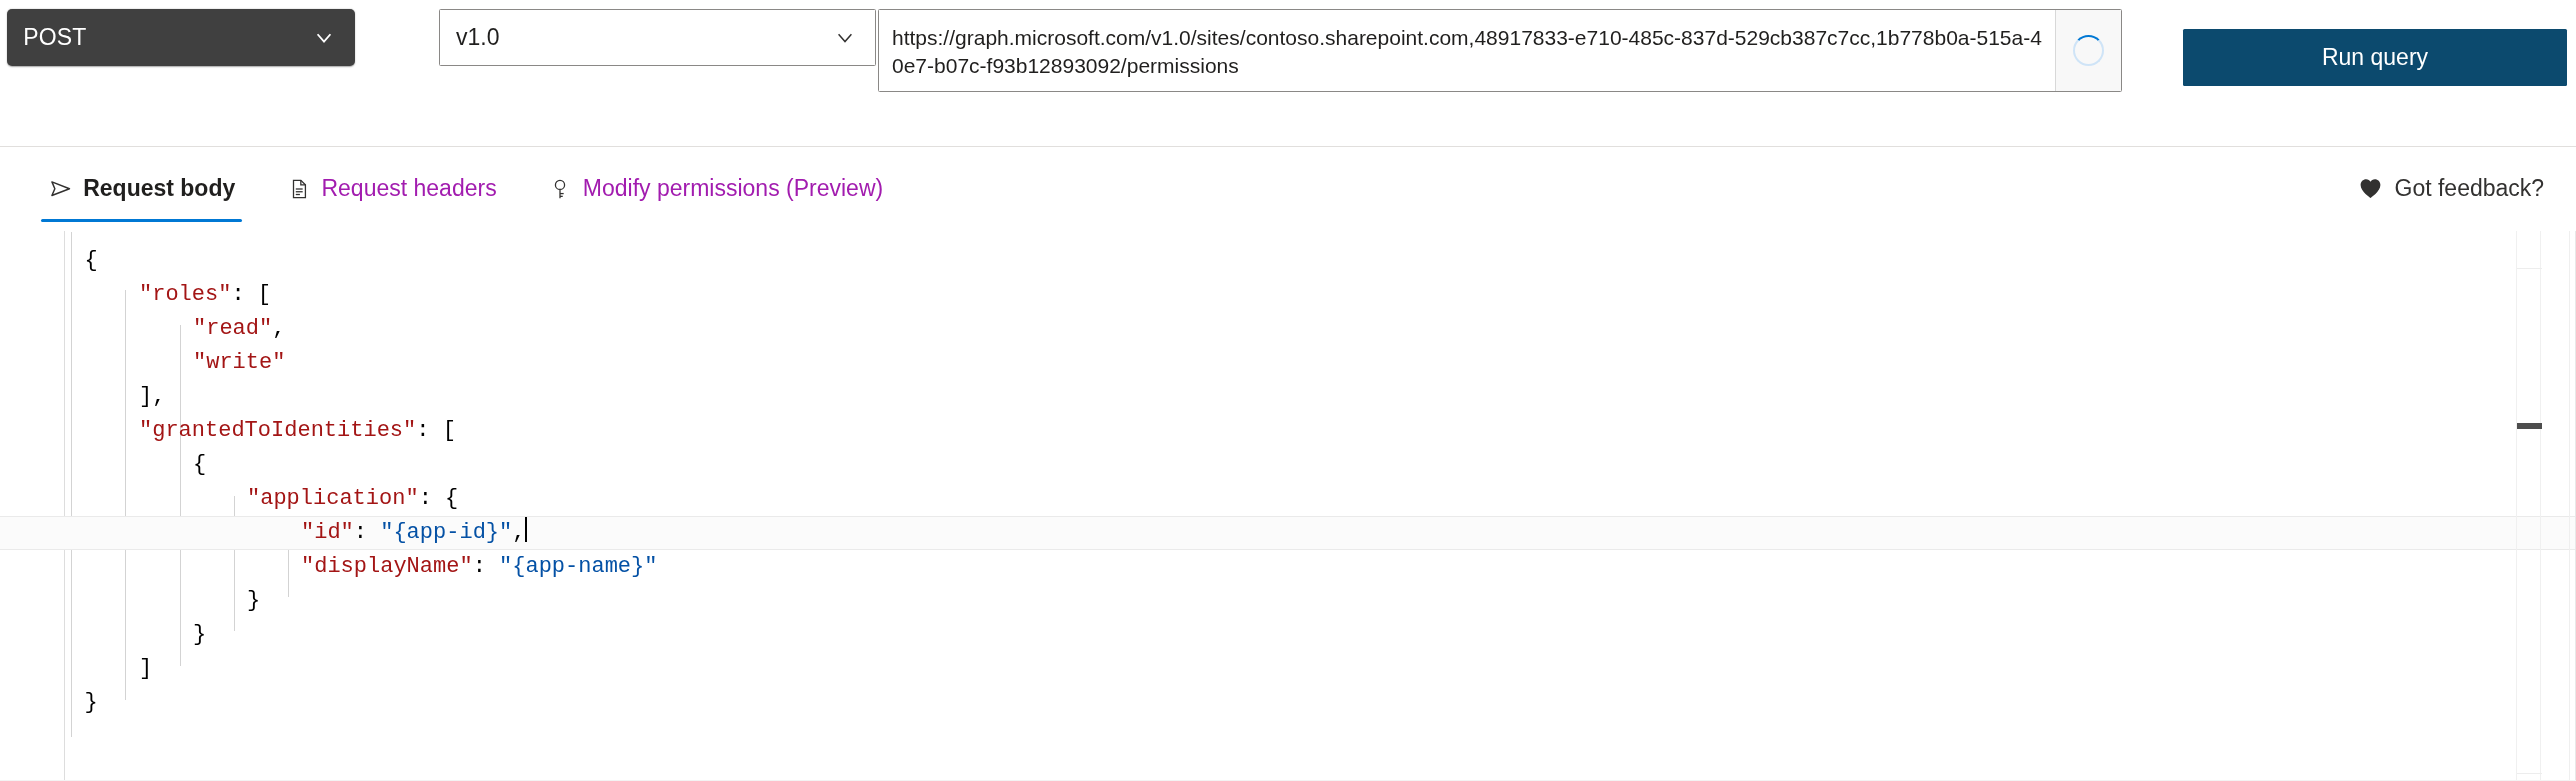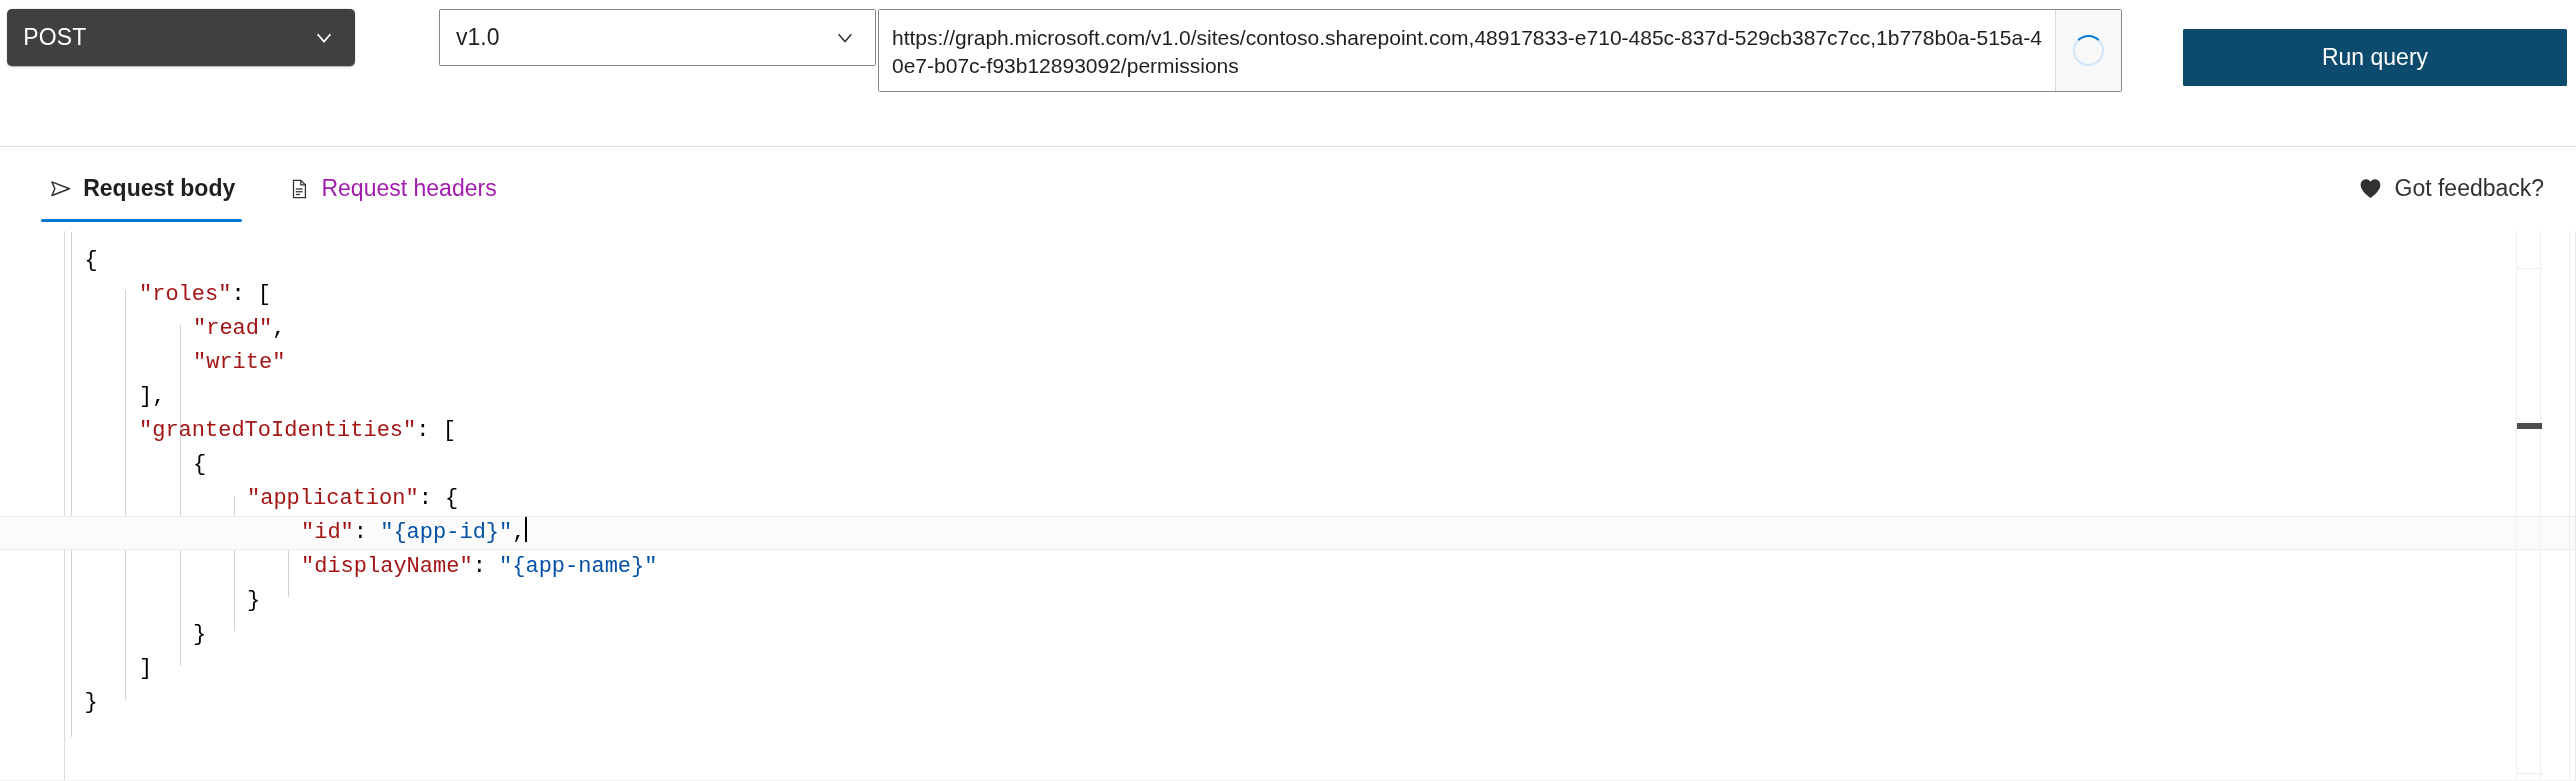--- a/index.html
+++ b/index.html
@@ -390,20 +390,32 @@
           <polyline points="14,2.5 14,7.5 19,7.5"></polyline>
           <line x1="8.5" y1="12" x2="16" y2="12"></line>
           <line x1="8.5" y1="15" x2="16" y2="15"></line>
           <line x1="8.5" y1="18" x2="13" y2="18"></line>
         </svg>
       </span>
       <span class="tab-label">Request headers</span>
 
     </div>
 
+    <div class="tab">
+      <span class="tab-icon">
+        <svg viewBox="0 0 24 24" width="22" height="22" fill="none" stroke="#323130" stroke-width="1.4">
+          <circle cx="12" cy="7.5" r="5"></circle>
+          <line x1="12" y1="12.5" x2="12" y2="22"></line>
+          <line x1="12" y1="17" x2="16" y2="17"></line>
+          <line x1="12" y1="20" x2="15" y2="20"></line>
+        </svg>
+      </span>
+      <span class="tab-label">Modify permissions (Preview)</span>
+
+    </div>
 
 
   </div>
 
   <button id="feedback-button">
     <span class="heart">
       <svg viewBox="0 0 24 24" width="25" height="25" fill="#323130">
         <path d="M12 21 C12 21 2.5 14.8 2.5 8.6 C2.5 5.5 4.9 3.2 7.8 3.2 C9.7 3.2 11.2 4.2 12 5.6 C12.8 4.2 14.3 3.2 16.2 3.2 C19.1 3.2 21.5 5.5 21.5 8.6 C21.5 14.8 12 21 12 21 Z"></path>
       </svg>
     </span>

